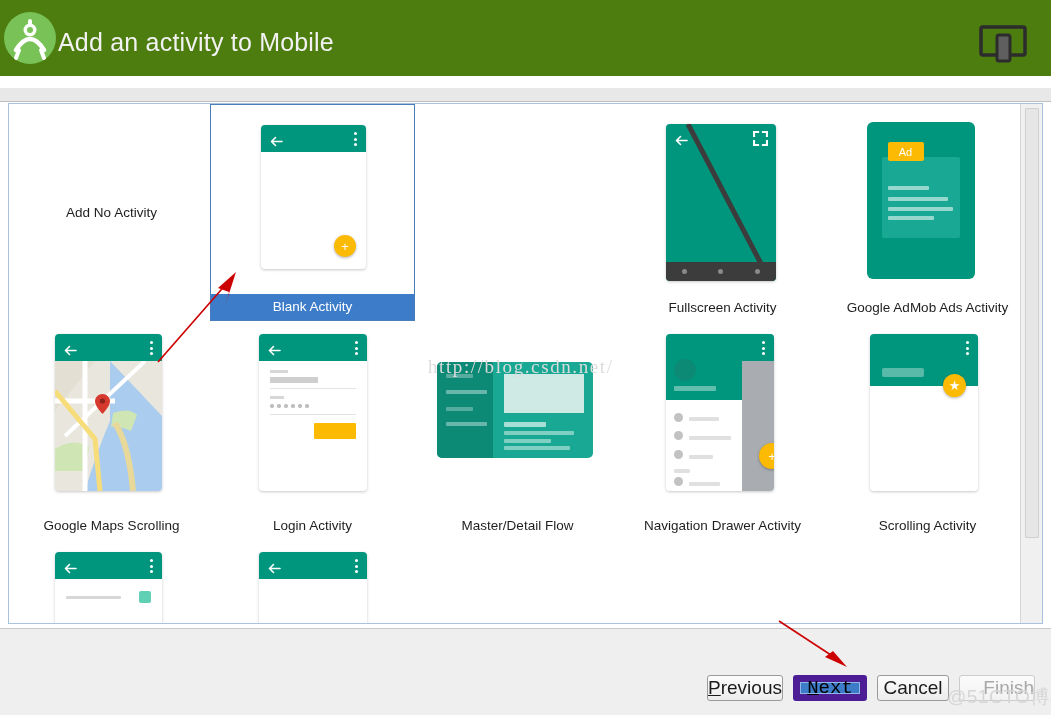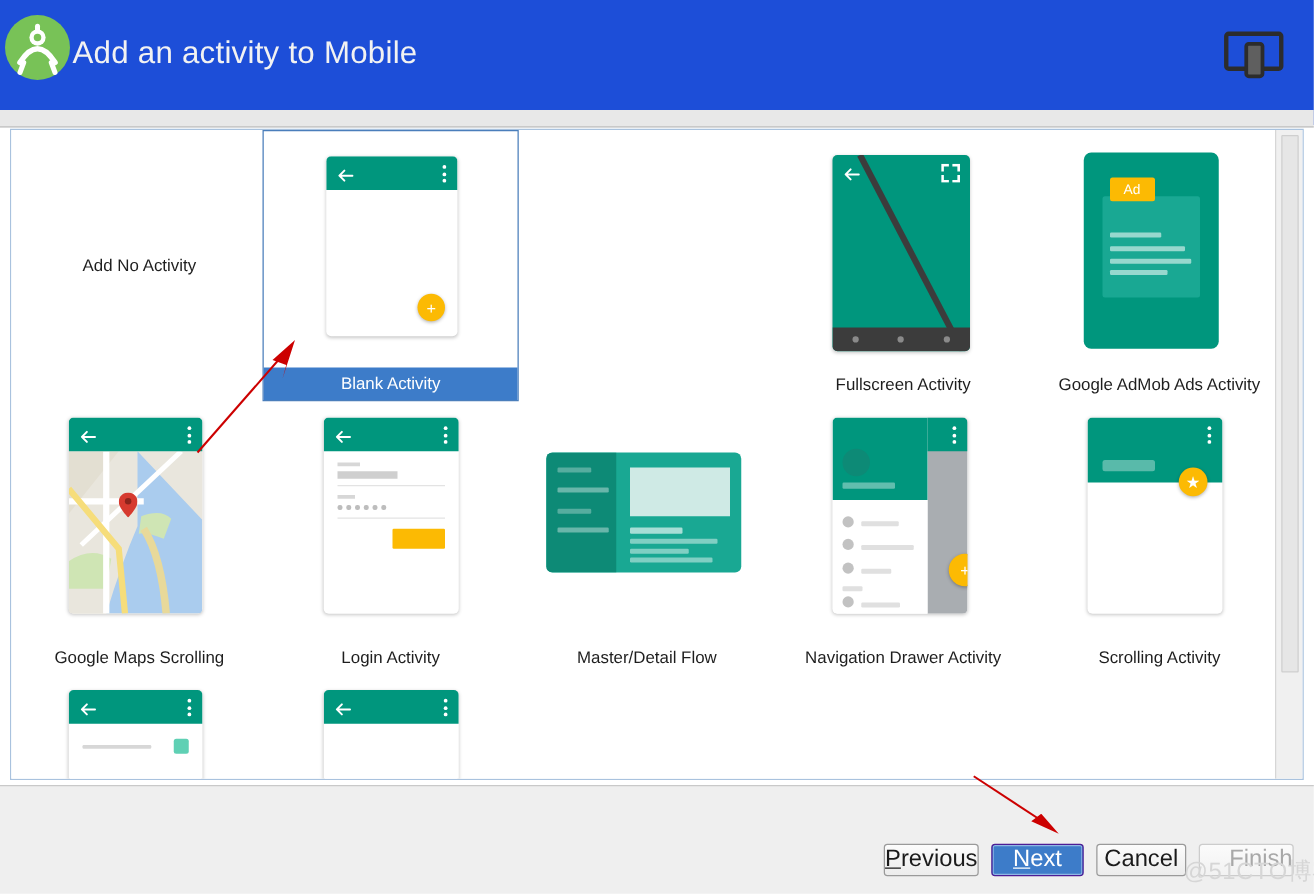--- a/index.html
+++ b/index.html
@@ -7,22 +7,22 @@
     margin: 0; padding: 0;
     width: 1051px; height: 715px;
     overflow: hidden;
     font-family: "Liberation Sans", sans-serif;
     background: #ffffff;
   }
 
   
   .header {
     position: absolute; left: 0; top: 0;
-    width: 1051px; height: 100px;
-    background: #1d4ed8;
+    width: 1051px; height: 76px;
+    background: #4d7c0f;
     display: flex; align-items: center;
   }
   .logo {
     position: absolute; left: 2px; top: 10px;
     width: 56px; height: 56px;
   }
   .header-title {
     position: absolute; left: 58px; top: 28px;
     color: #f2f2f2;
     font-size: 25px;
@@ -216,23 +216,24 @@
     border-radius: 3px;
     background: linear-gradient(#fcfcfc, #ececec);
     font-size: 19px;
     color: #1b1b1b;
     display: flex; align-items: center; justify-content: center;
     font-family: "Liberation Sans", sans-serif;
   }
   .btn u { text-decoration: underline; }
   .btn-next {
     background: #3d7cc9;
-    border: 1px solid #4c1d95;
-    color: #ffffff;
+    border: 7px solid #4c1d95;
+    color: #000000;
     box-shadow: 0 0 0 1px #8fb6e4 inset;
+    font-family: Liberation Mono, monospace;
   }
   .btn-disabled { color: #a8a8a8; background: linear-gradient(#fbfbfb, #f2f2f2); border-color: #cccccc; justify-content: flex-end; }
 
   
   .wm-url {
     position: absolute; left: 427px; top: 355px;
     font-family: "Liberation Serif", serif;
     font-size: 19px;
     color: #dcdcdc;
     letter-spacing: 1.6px;
@@ -505,20 +506,21 @@
           </span>
           <span class="kebab">
               <i></i>
               <i></i>
               <i></i>
             </span>
         </div>
       </div>
     </div>
 
+    <span class="wm-url" style="left:419px; top:252px;">http://blog.csdn.net/</span>
   </div>
 
   <div class="scrollbar">
     <div class="scroll-thumb"></div>
   </div>
 </div>
 
 <div class="footer"></div>
 
 <div class="btn" style="left:707px; width:76px;">

